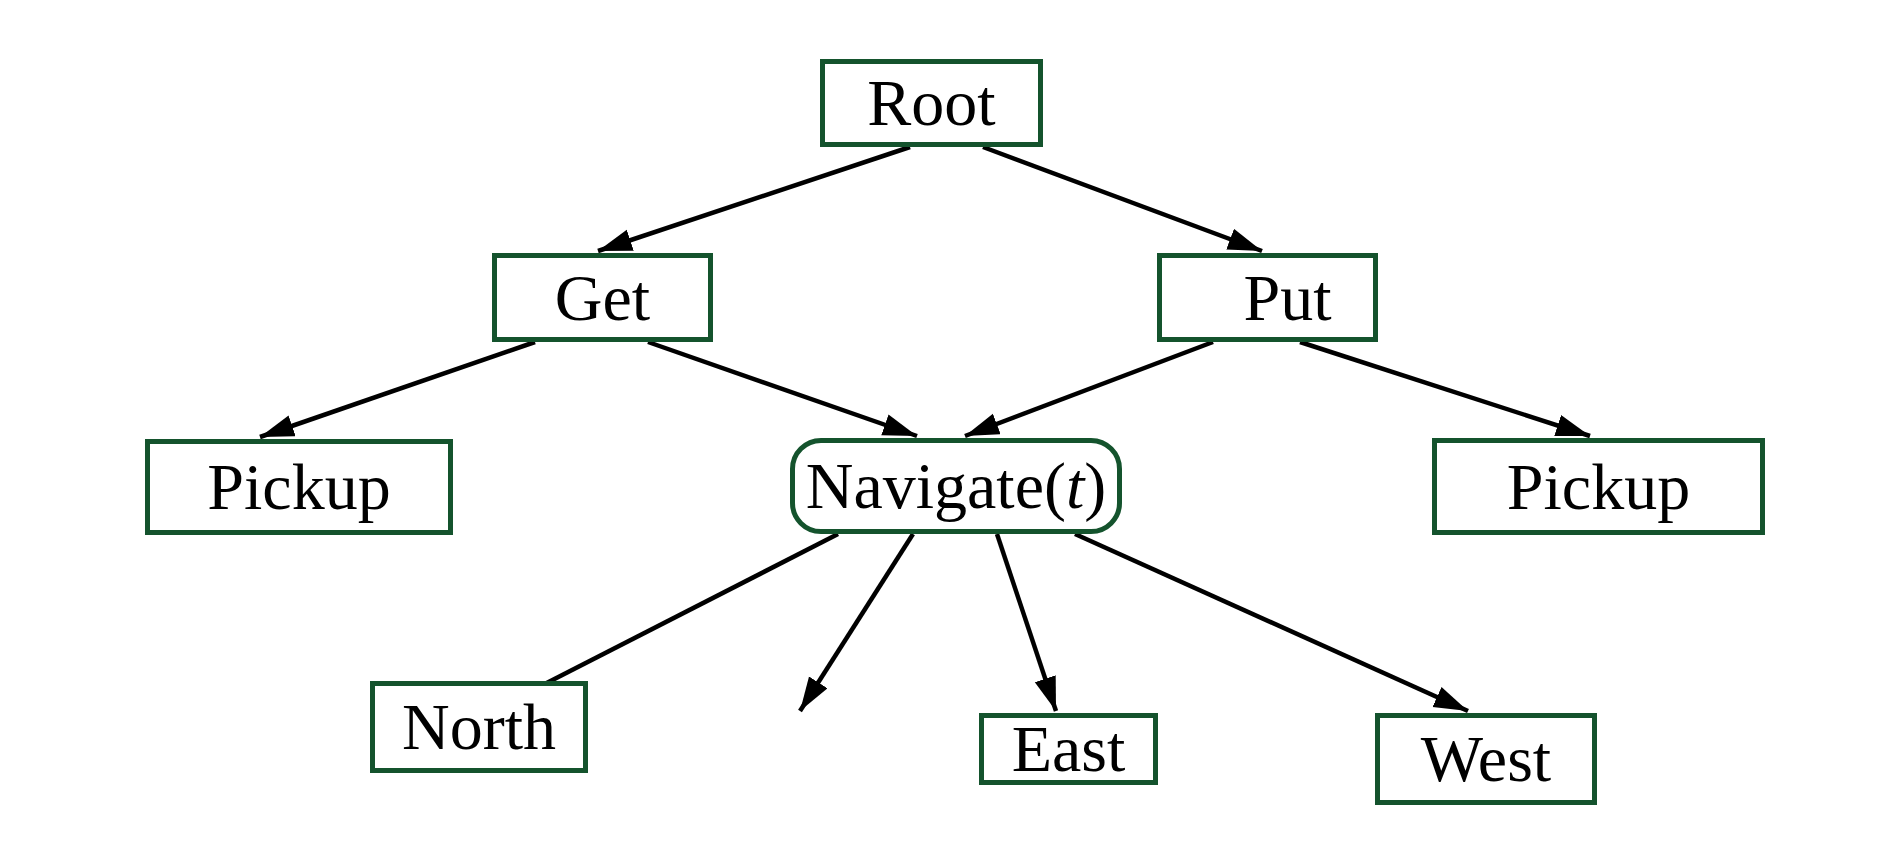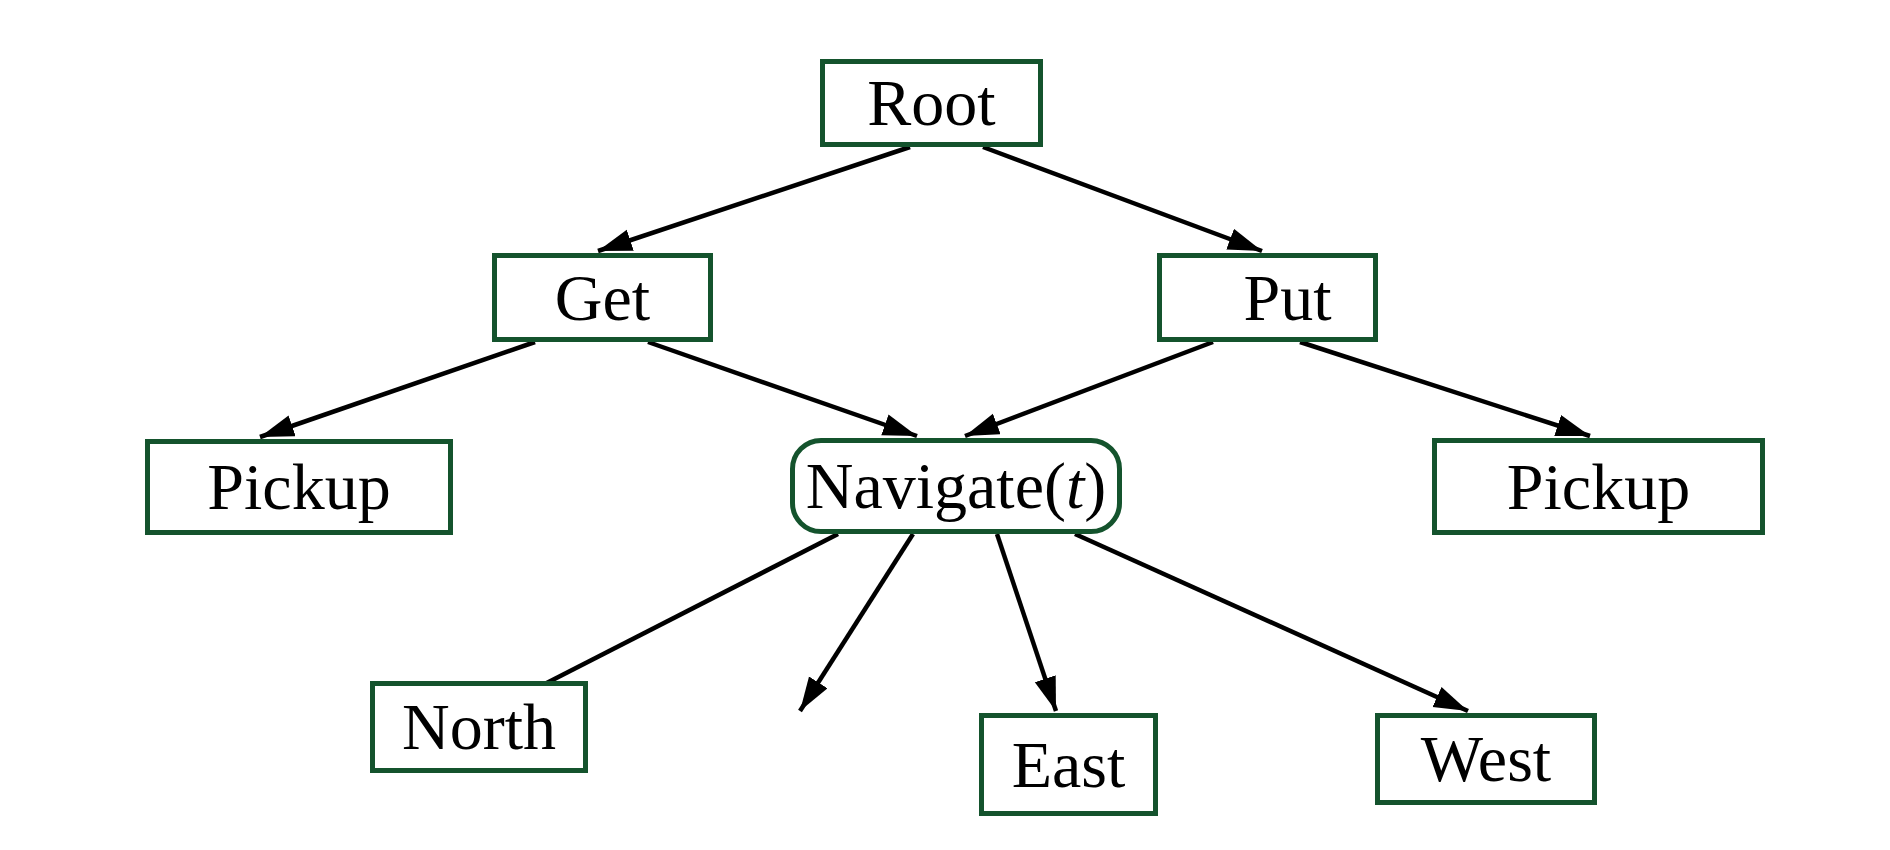--- a/index.html
+++ b/index.html
@@ -44,21 +44,21 @@
   }
   
   .node-root     { left: 820px;  top: 59px;  width: 223px; height: 88px; }
   .node-get      { left: 492px;  top: 253px; width: 221px; height: 89px; }
   .node-put      { left: 1157px; top: 253px; width: 221px; height: 89px; padding-left: 40px; }
   .node-pickup   { left: 145px;  top: 439px; width: 308px; height: 96px; }
   .node-navigate { left: 790px;  top: 438px; width: 332px; height: 96px; border-radius: 31px; }
   .node-dropoff  { left: 1432px; top: 438px; width: 333px; height: 97px; }
   .node-north    { left: 370px;  top: 681px; width: 218px; height: 92px; }
   .node-south    { left: 702px;  top: 713px; width: 176px; height: 92px; }
-  .node-east     { left: 979px;  top: 713px; width: 179px; height: 103px; }
+  .node-east     { left: 979px;  top: 713px; width: 179px; height: 72px; }
   .node-west     { left: 1375px; top: 713px; width: 222px; height: 92px; }
 
   .edge {
     stroke: #000000;
     stroke-width: 4.5;
     fill: none;
   }
 </style>
 </head>
 <body>

